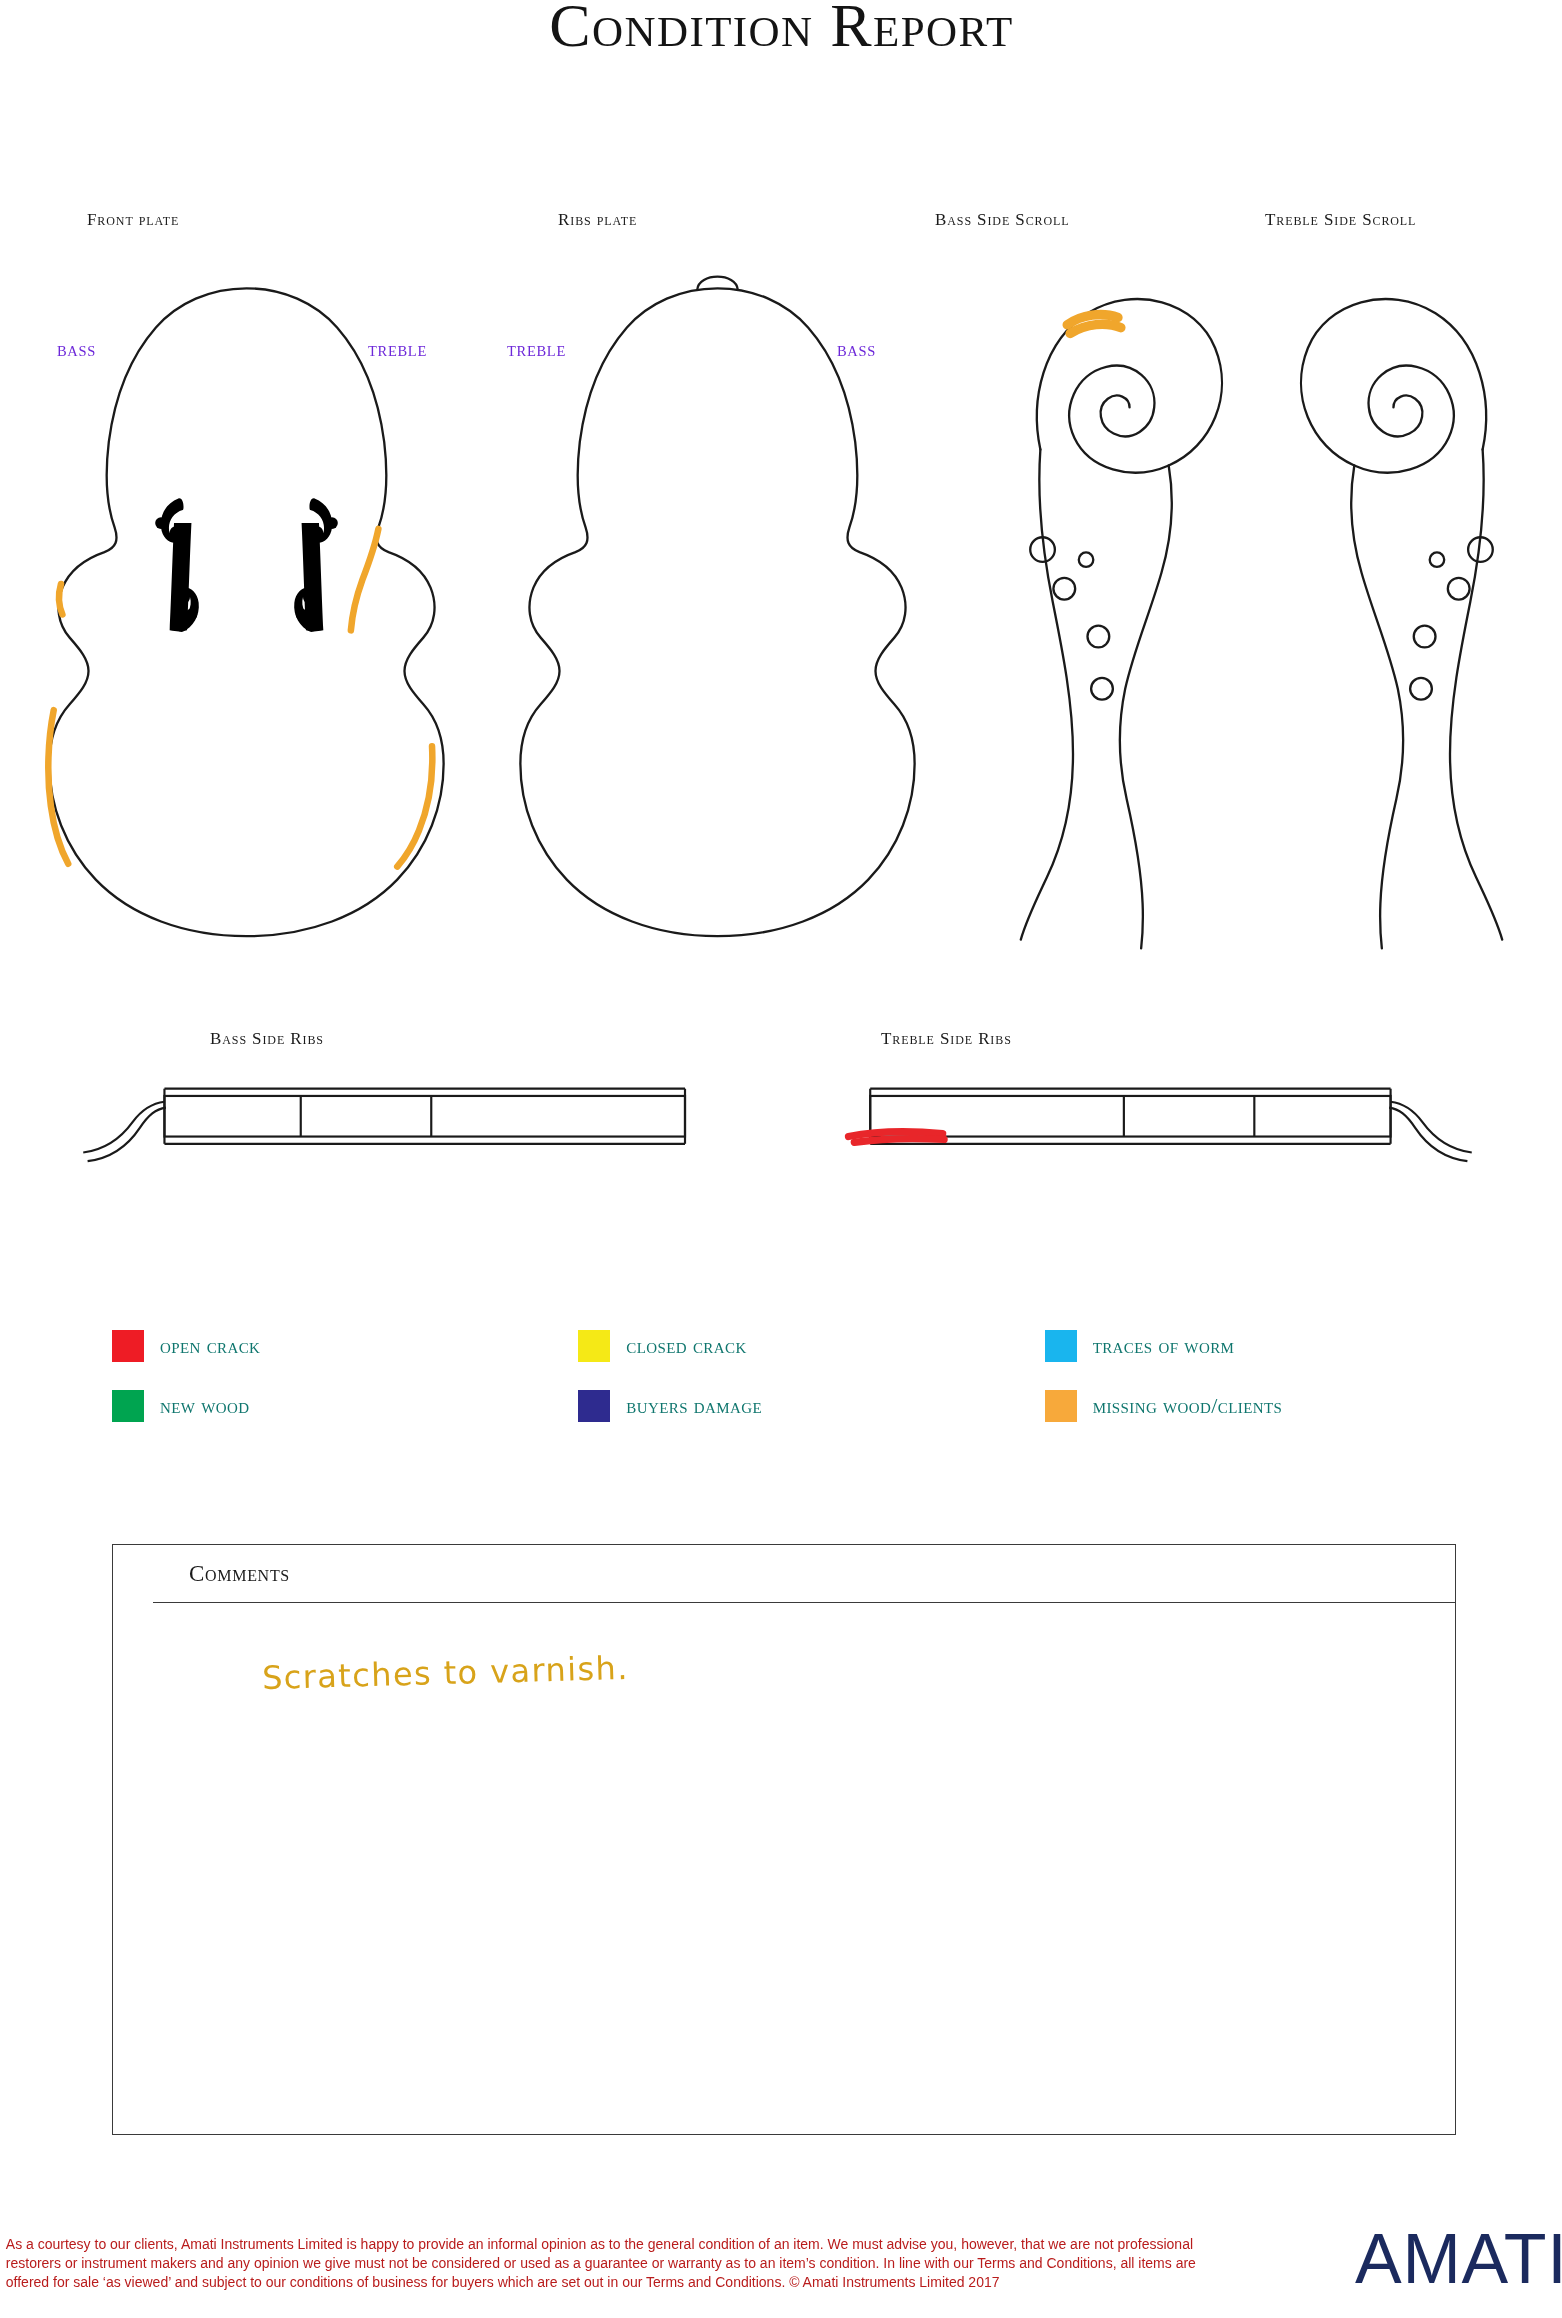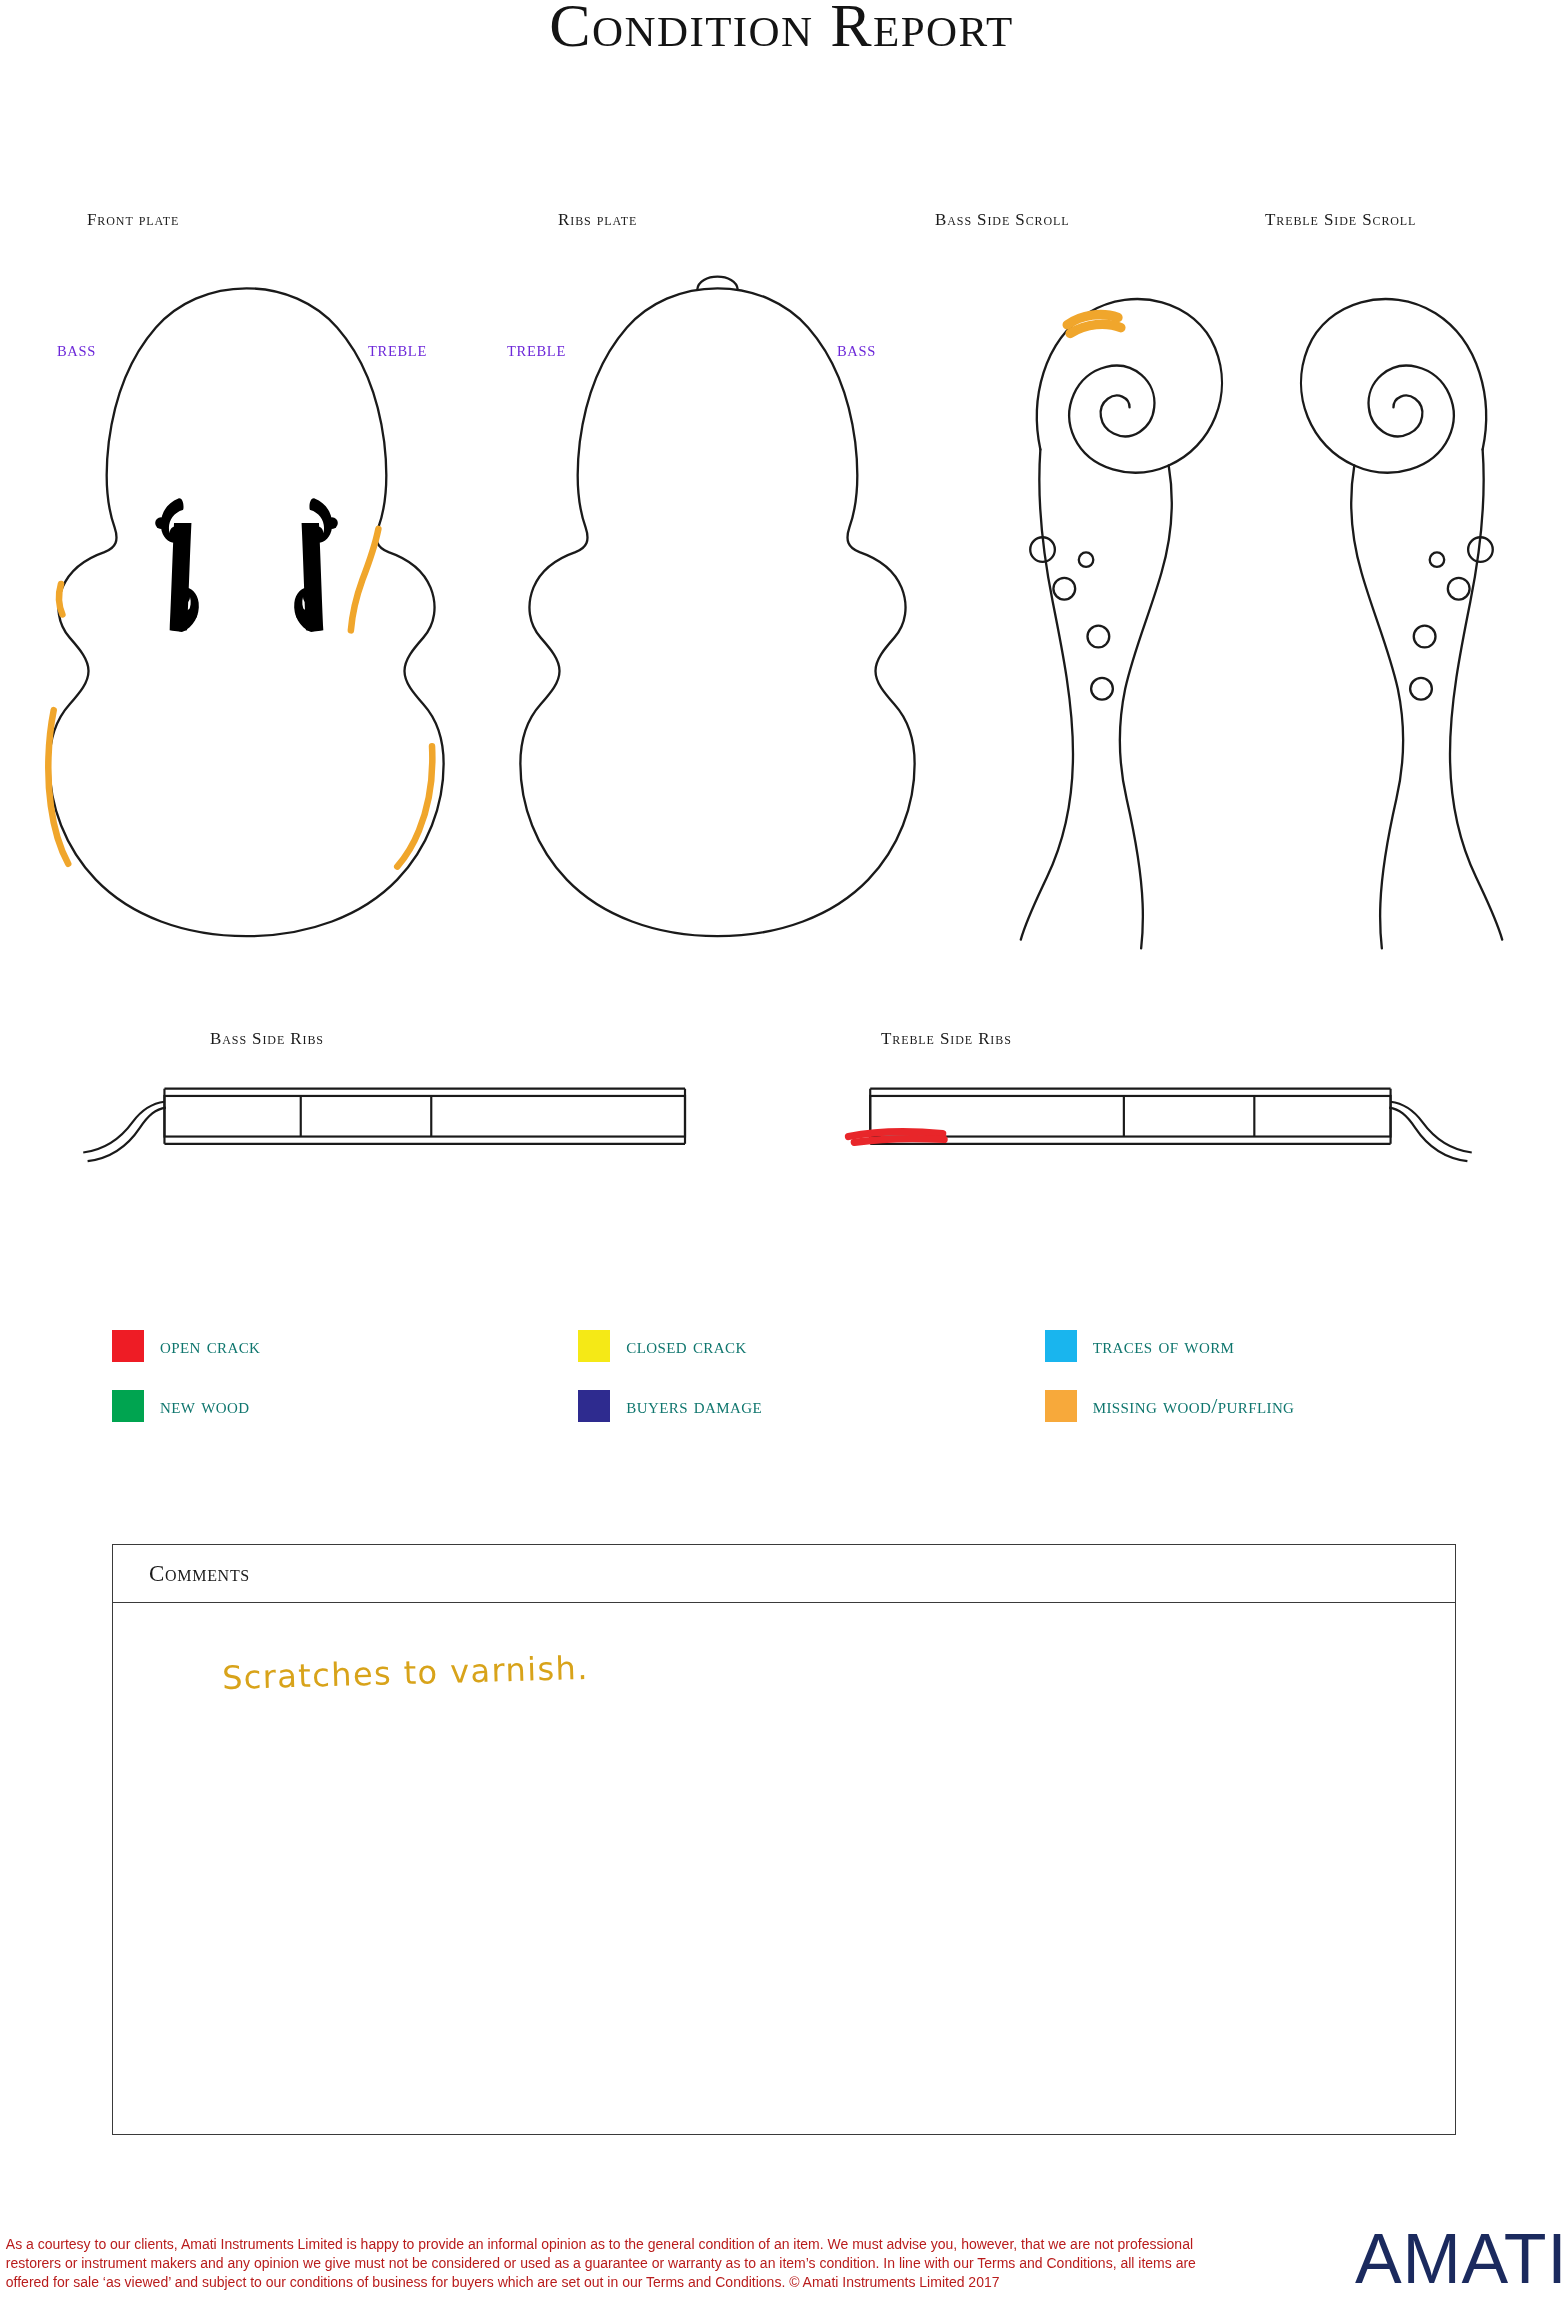--- a/index.html
+++ b/index.html
@@ -84,20 +84,21 @@
   }
   
   .comments-box {
     position: absolute;
     left: 112px;
     top: 1544px;
     width: 1344px;
     height: 591px;
     border: 1.4px solid #3a3a3a;
     box-sizing: border-box;
+    padding-left: 40px;
   }
   .comments-head {
     height: 58px;
     border-bottom: 1.4px solid #3a3a3a;
     display: flex;
     align-items: center;
     padding-left: 36px;
     box-sizing: border-box;
     font-variant: small-caps;
     font-size: 23px;
@@ -398,21 +399,21 @@
       <div class="legend-item">
         <span class="swatch" style="background:#00a450"></span>
         <span class="legend-label">new wood</span>
       </div>
       <div class="legend-item">
         <span class="swatch" style="background:#2e2b8f"></span>
         <span class="legend-label">buyers damage</span>
       </div>
       <div class="legend-item">
         <span class="swatch" style="background:#f7a93b"></span>
-        <span class="legend-label">missing wood/purfling</span>
+        <span class="legend-label">missing wood/clients</span>
       </div>
     </div>
   </div>
 
   <div class="comments-box">
     <div class="comments-head">Comments</div>
     <div class="comments-body">
       <div class="handwriting">Scratches to varnish.</div>
     </div>
   </div>

